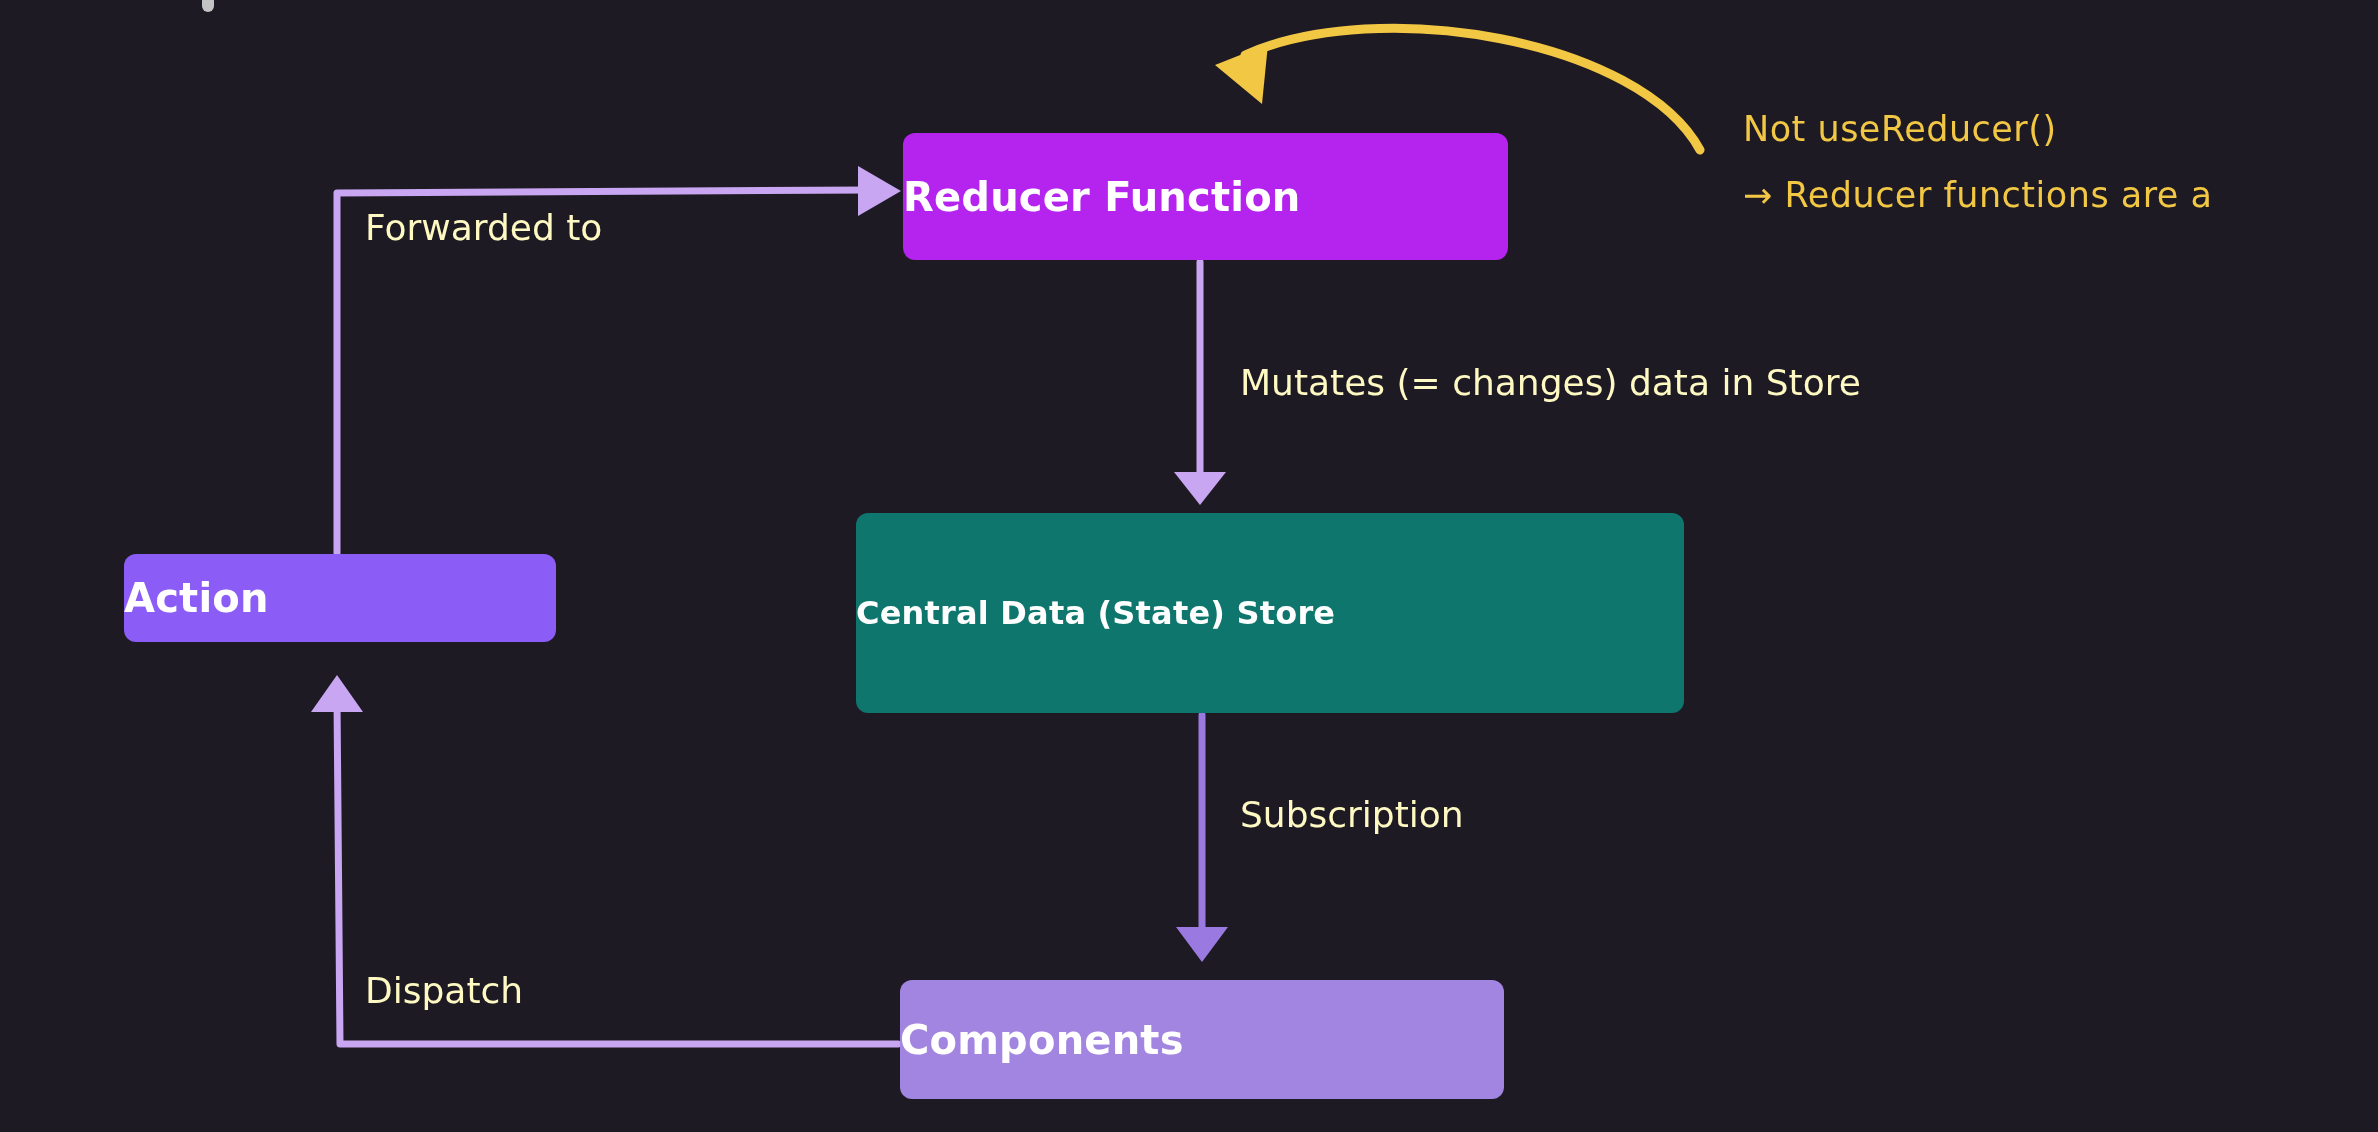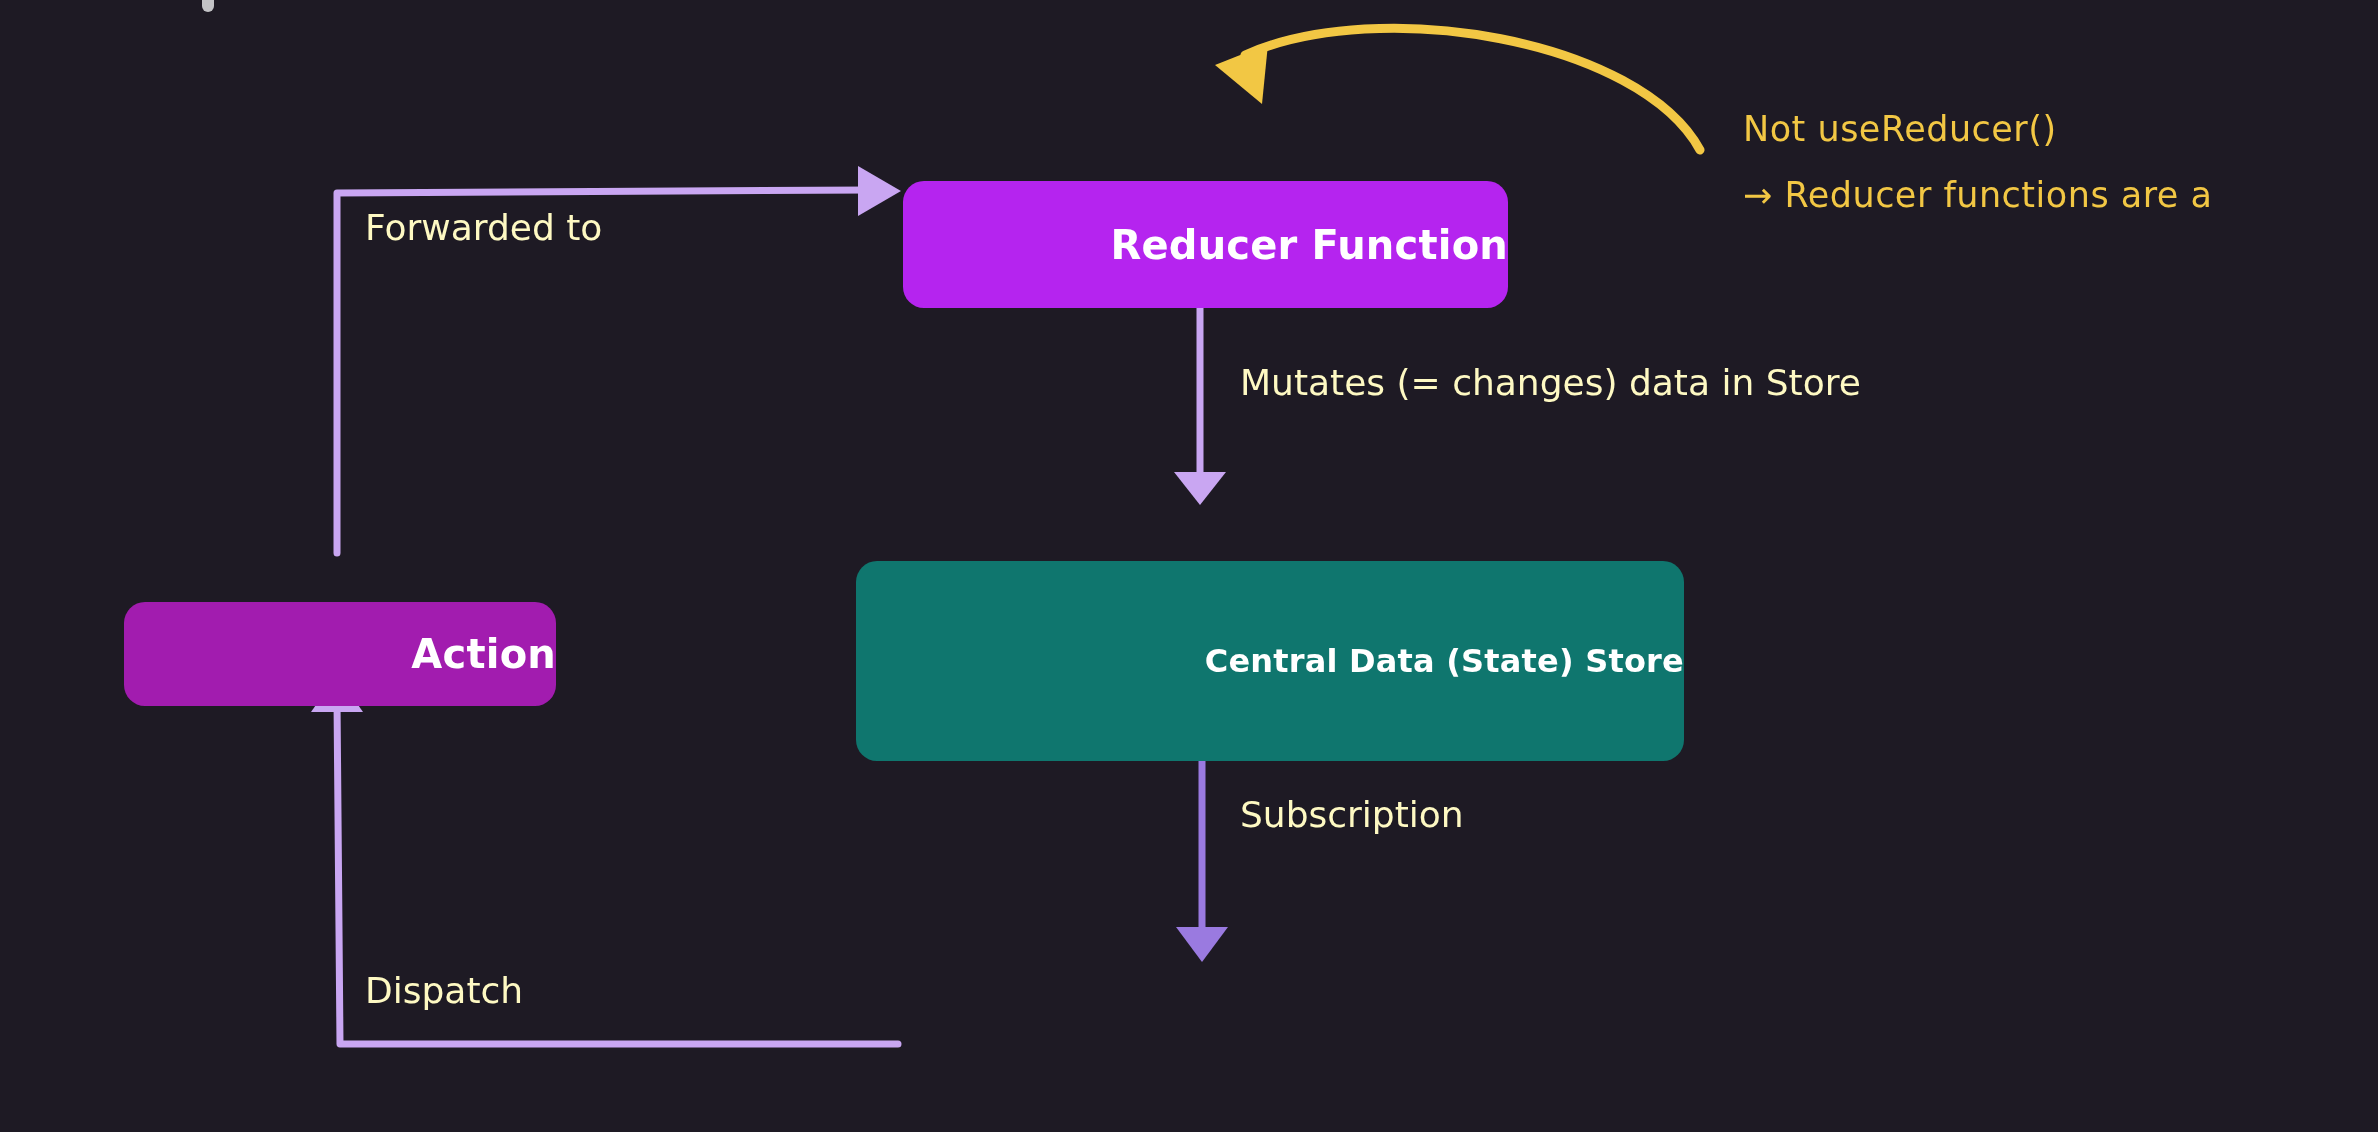--- a/index.html
+++ b/index.html
@@ -23,29 +23,28 @@
     left: 0;
     top: 0;
     width: 2378px;
     height: 1132px;
     pointer-events: none;
   }
   .node {
     position: absolute;
     display: flex;
     align-items: center;
-    justify-content: flex-end;
-    border-radius: 21px;
+    justify-content: flex-start;
+    border-radius: 12px;
     box-sizing: border-box;
     color: #ffffff;
     font-weight: 700;
     letter-spacing: 0.2px;
     text-align: center;
     font-family: "DejaVu Sans", sans-serif;
-    margin-top: 48px;
   }
   #node-reducer {
     left: 903px;
     top: 133px;
     width: 605px;
     height: 127px;
     background: #b524ef;
     font-size: 40px;
   }
   #node-store {
@@ -53,22 +52,22 @@
     top: 513px;
     width: 828px;
     height: 200px;
     background: #0f766e;
     font-size: 32px;
   }
   #node-action {
     left: 124px;
     top: 554px;
     width: 432px;
-    height: 104px;
-    background: #a21caf;
+    height: 88px;
+    background: #8b5cf6;
     font-size: 40px;
   }
   #node-components {
     left: 900px;
     top: 980px;
     width: 604px;
     height: 119px;
     background: #a285e0;
     font-size: 40px;
   }
@@ -152,20 +151,23 @@
   </div>
 
   <div class="node" id="node-store">
     <span>Central Data (State) Store</span>
   </div>
 
   <div class="node" id="node-action">
     <span>Action</span>
   </div>
 
+  <div class="node" id="node-components">
+    <span>Components</span>
+  </div>
 
   <div class="edge-label" id="label-forwarded">Forwarded to</div>
 
   <div class="edge-label" id="label-mutates">Mutates (= changes) data in Store</div>
 
   <div class="edge-label" id="label-subscription">Subscription</div>
 
   <div class="edge-label" id="label-dispatch">Dispatch</div>
 
   <div class="note" id="note-annotation">

